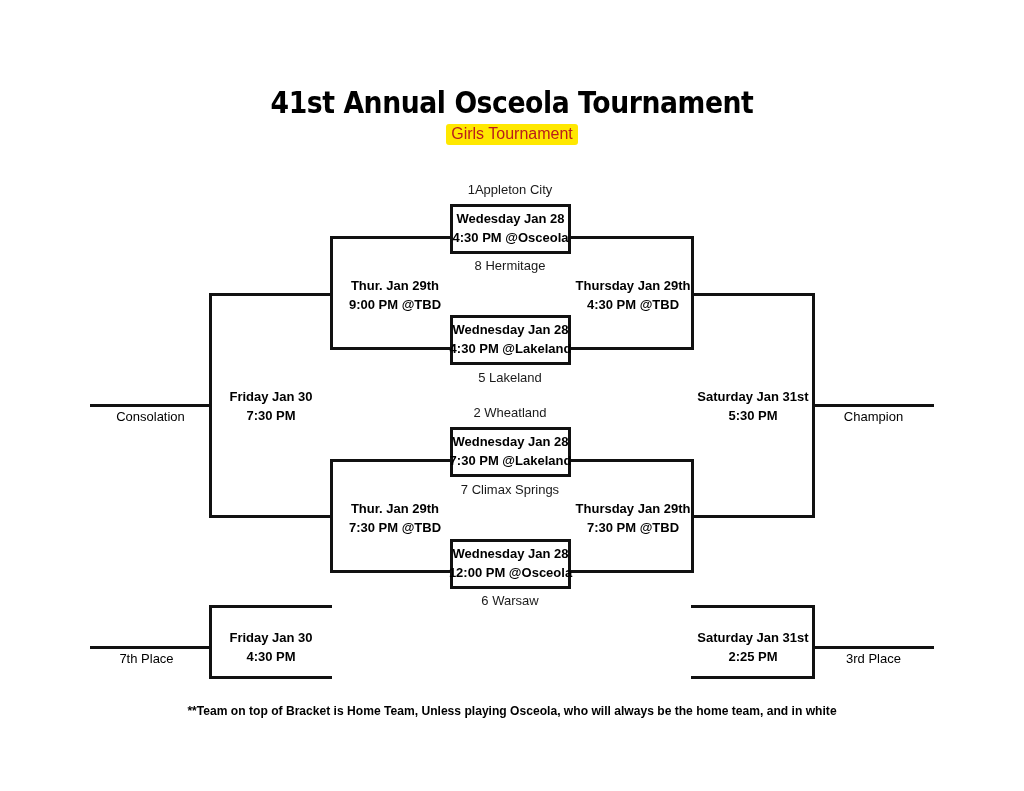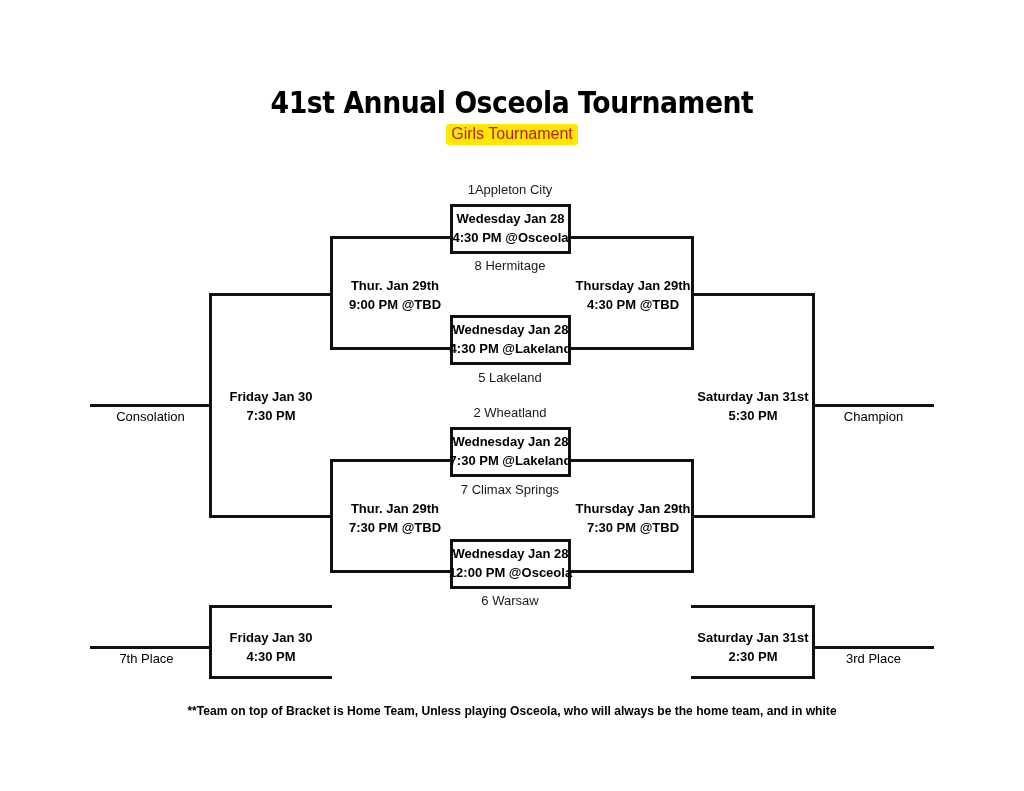--- a/index.html
+++ b/index.html
@@ -248,21 +248,21 @@
     <span>5:30 PM</span>
   </div>
 
   <div class="matchinfo" style="left:212px; top:629px; width:118px;">
     <span>Friday Jan 30</span>
     <span>4:30 PM</span>
   </div>
 
   <div class="matchinfo" style="left:694px; top:629px; width:118px;">
     <span>Saturday Jan 31st</span>
-    <span>2:30 PM</span>
+    <span>2:25 PM</span>
   </div>
 
   <div class="outcome" style="left:90px; top:409px; width:121px;">Consolation</div>
 
   <div class="outcome" style="left:813px; top:409px; width:121px;">Champion</div>
 
   <div class="outcome" style="left:86px; top:651px; width:121px;">7th Place</div>
 
   <div class="outcome" style="left:813px; top:651px; width:121px;">3rd Place</div>
 

